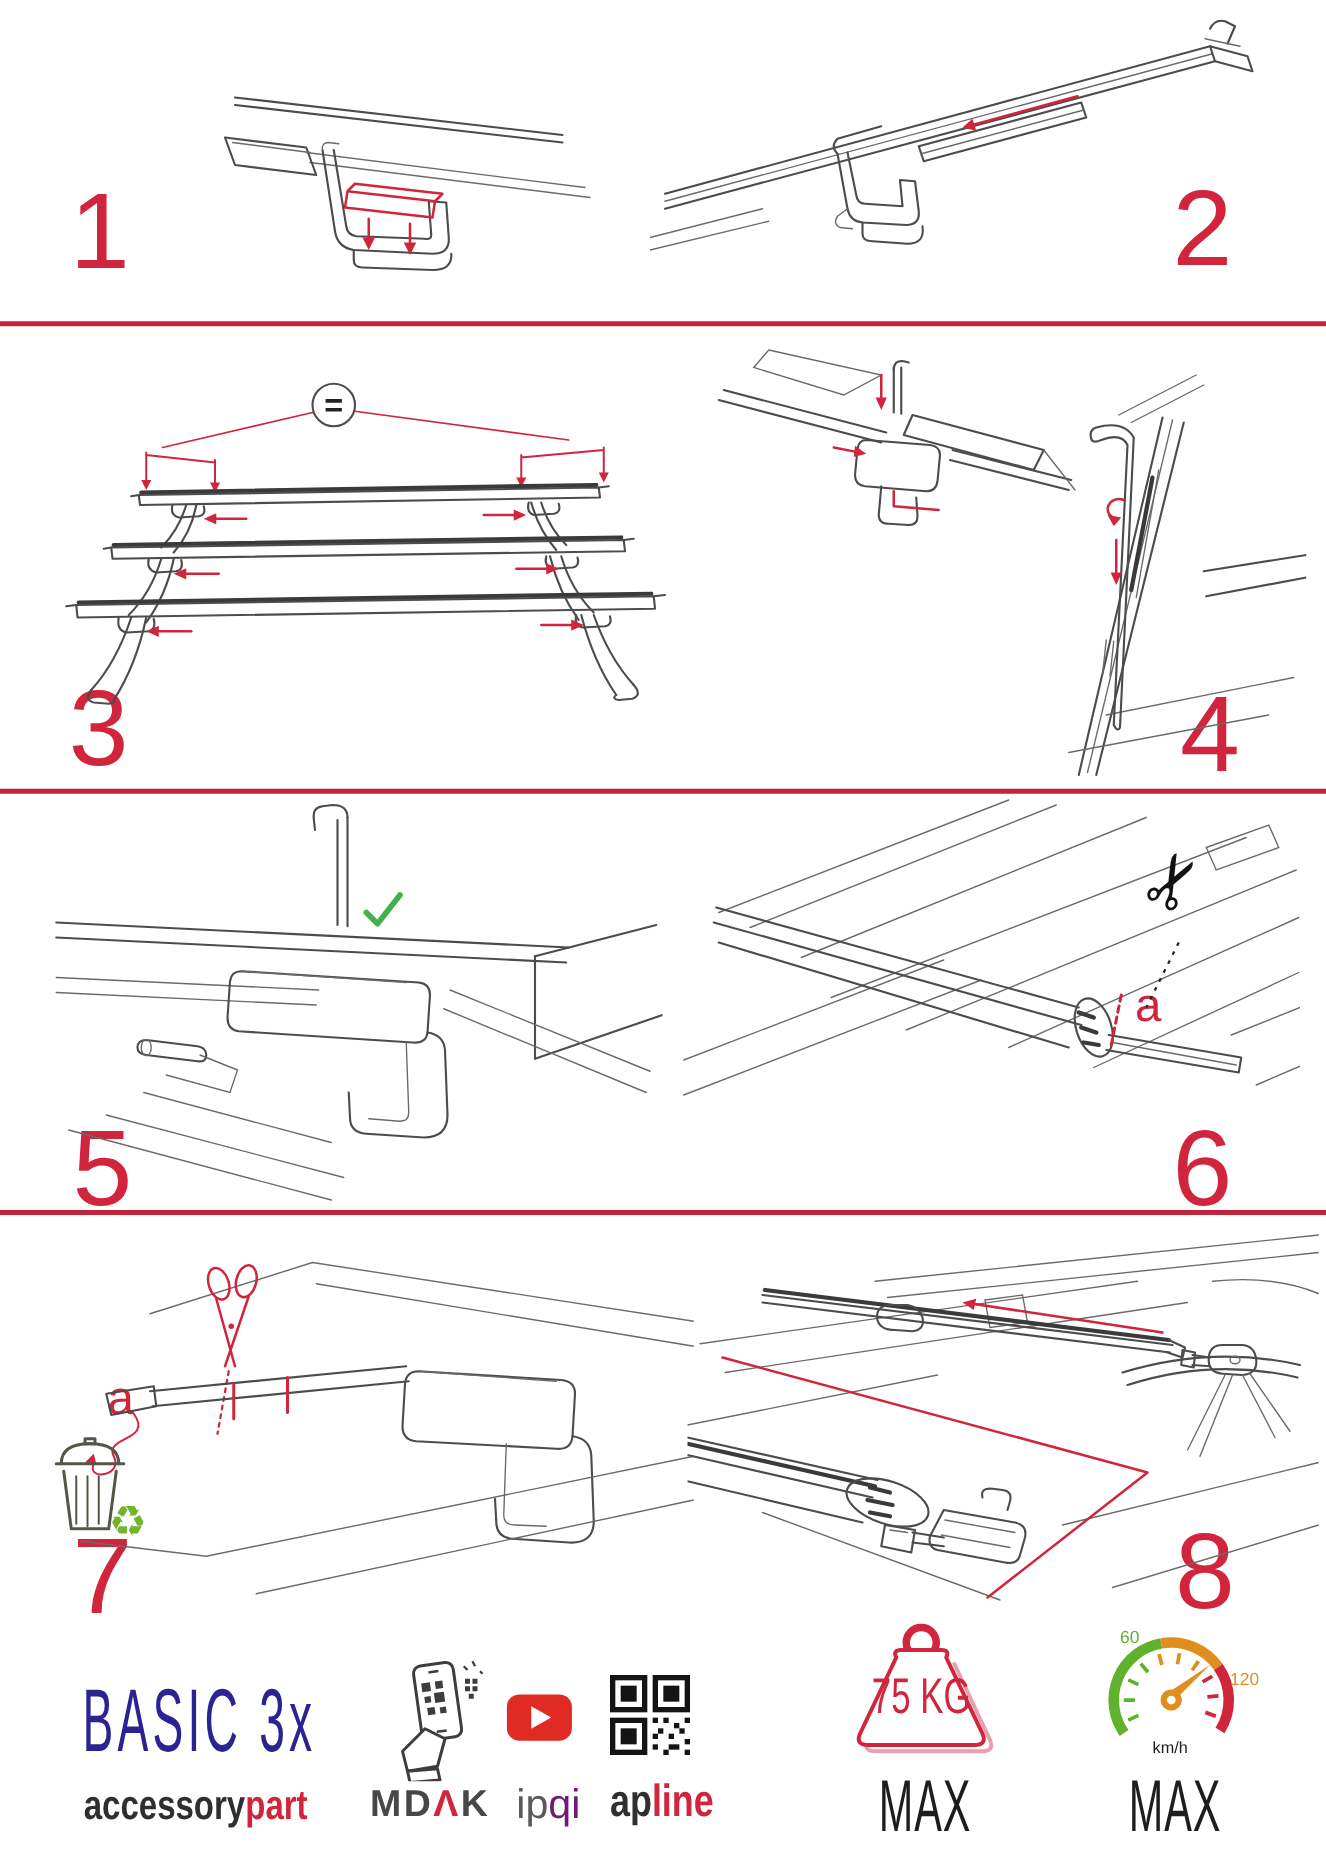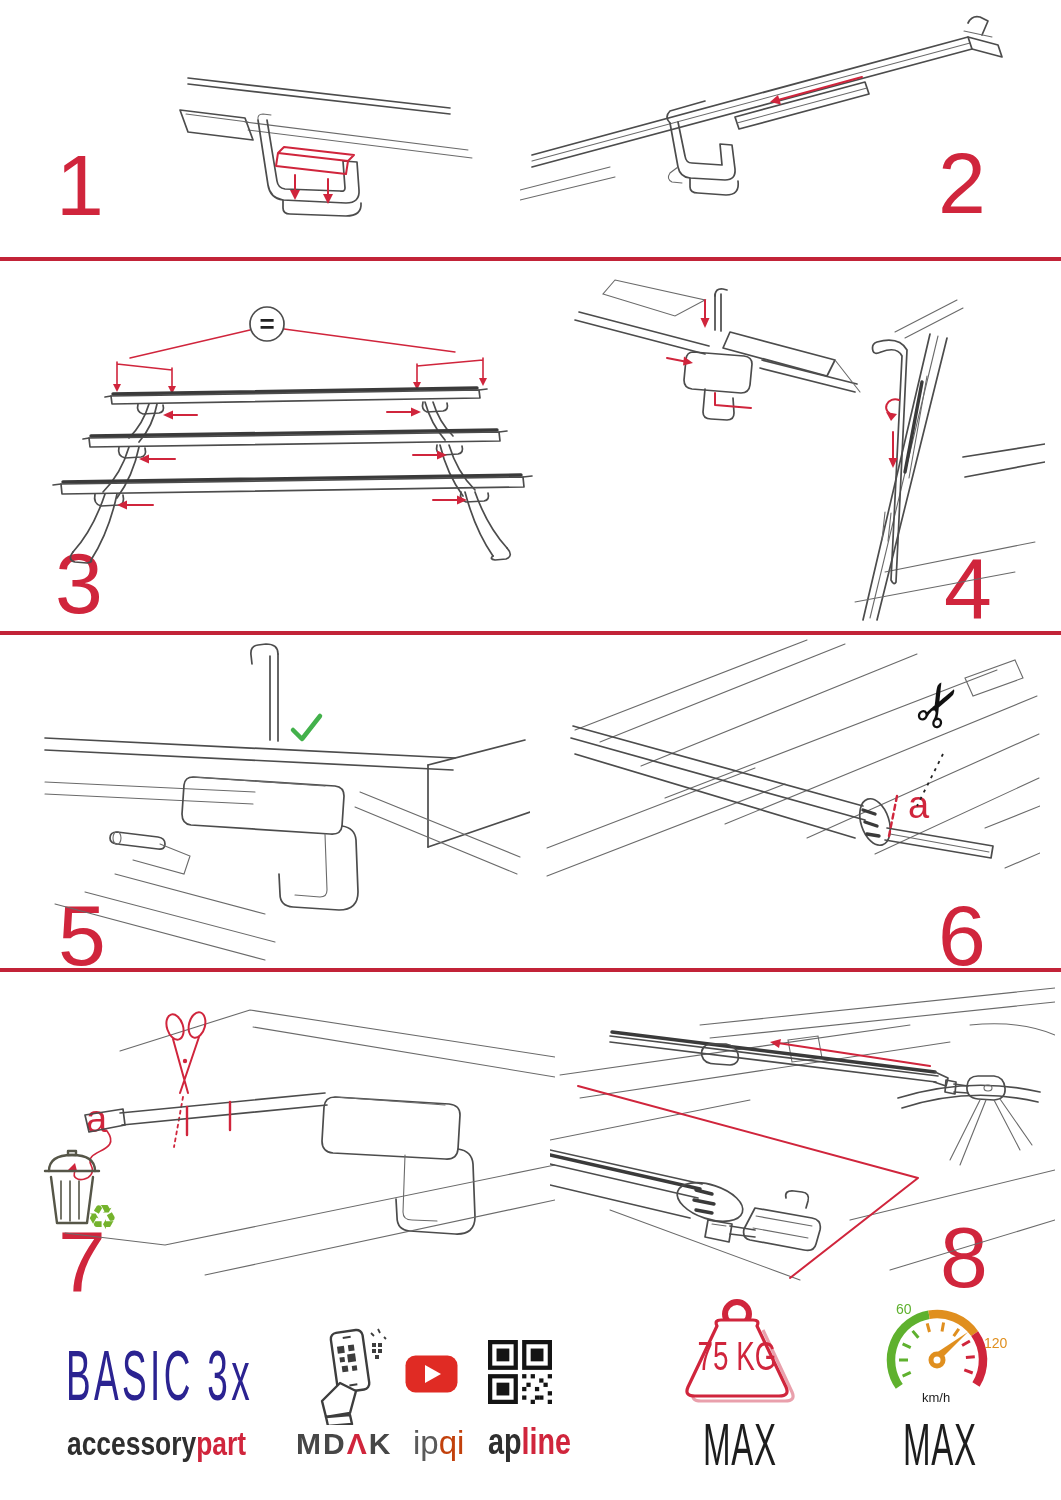--- a/index.html
+++ b/index.html
@@ -20,21 +20,21 @@
   .hand{fill:#ffffff;stroke:#3d3d3d;stroke-width:2.4;stroke-linejoin:round;}
   
   .basic{position:absolute;font:400 66px/1 "Liberation Sans",sans-serif;letter-spacing:6px;
          color:#2b2391;transform:scale(0.56,1.08);transform-origin:0 0;white-space:nowrap;}
   .brandline{position:absolute;font:700 33px/1 "Liberation Sans",sans-serif;color:#2f2f2f;
          transform:scale(0.8,1);transform-origin:0 0;white-space:nowrap;}
   .brandline .rd{color:#d0253c;}
   .mdak{position:absolute;font:700 30px/1 "Liberation Sans",sans-serif;letter-spacing:2px;color:#474747;white-space:nowrap;text-align:right;}
   .mdak .rd{color:#d0253c;}
   .ipqi{position:absolute;font:400 33px/1 "Liberation Sans",sans-serif;color:#5a5a5a;white-space:nowrap;}
-  .ipqi .rd{color:#c2410c;}
+  .ipqi .rd{color:#701a75;}
   .apline{position:absolute;font:700 35px/1 "Liberation Sans",sans-serif;color:#2f2f2f;
           transform:scale(0.82,1.03);transform-origin:0 0;white-space:nowrap;}
   .apline .rd{color:#d0253c;}
   .max{position:absolute;font:400 46px/1 "Liberation Sans",sans-serif;color:#1d1d1d;
        letter-spacing:1px;transform:scale(0.72,1.28);transform-origin:0 0;}
 </style>
 </head>
 <body>
 
 <div class="page">

